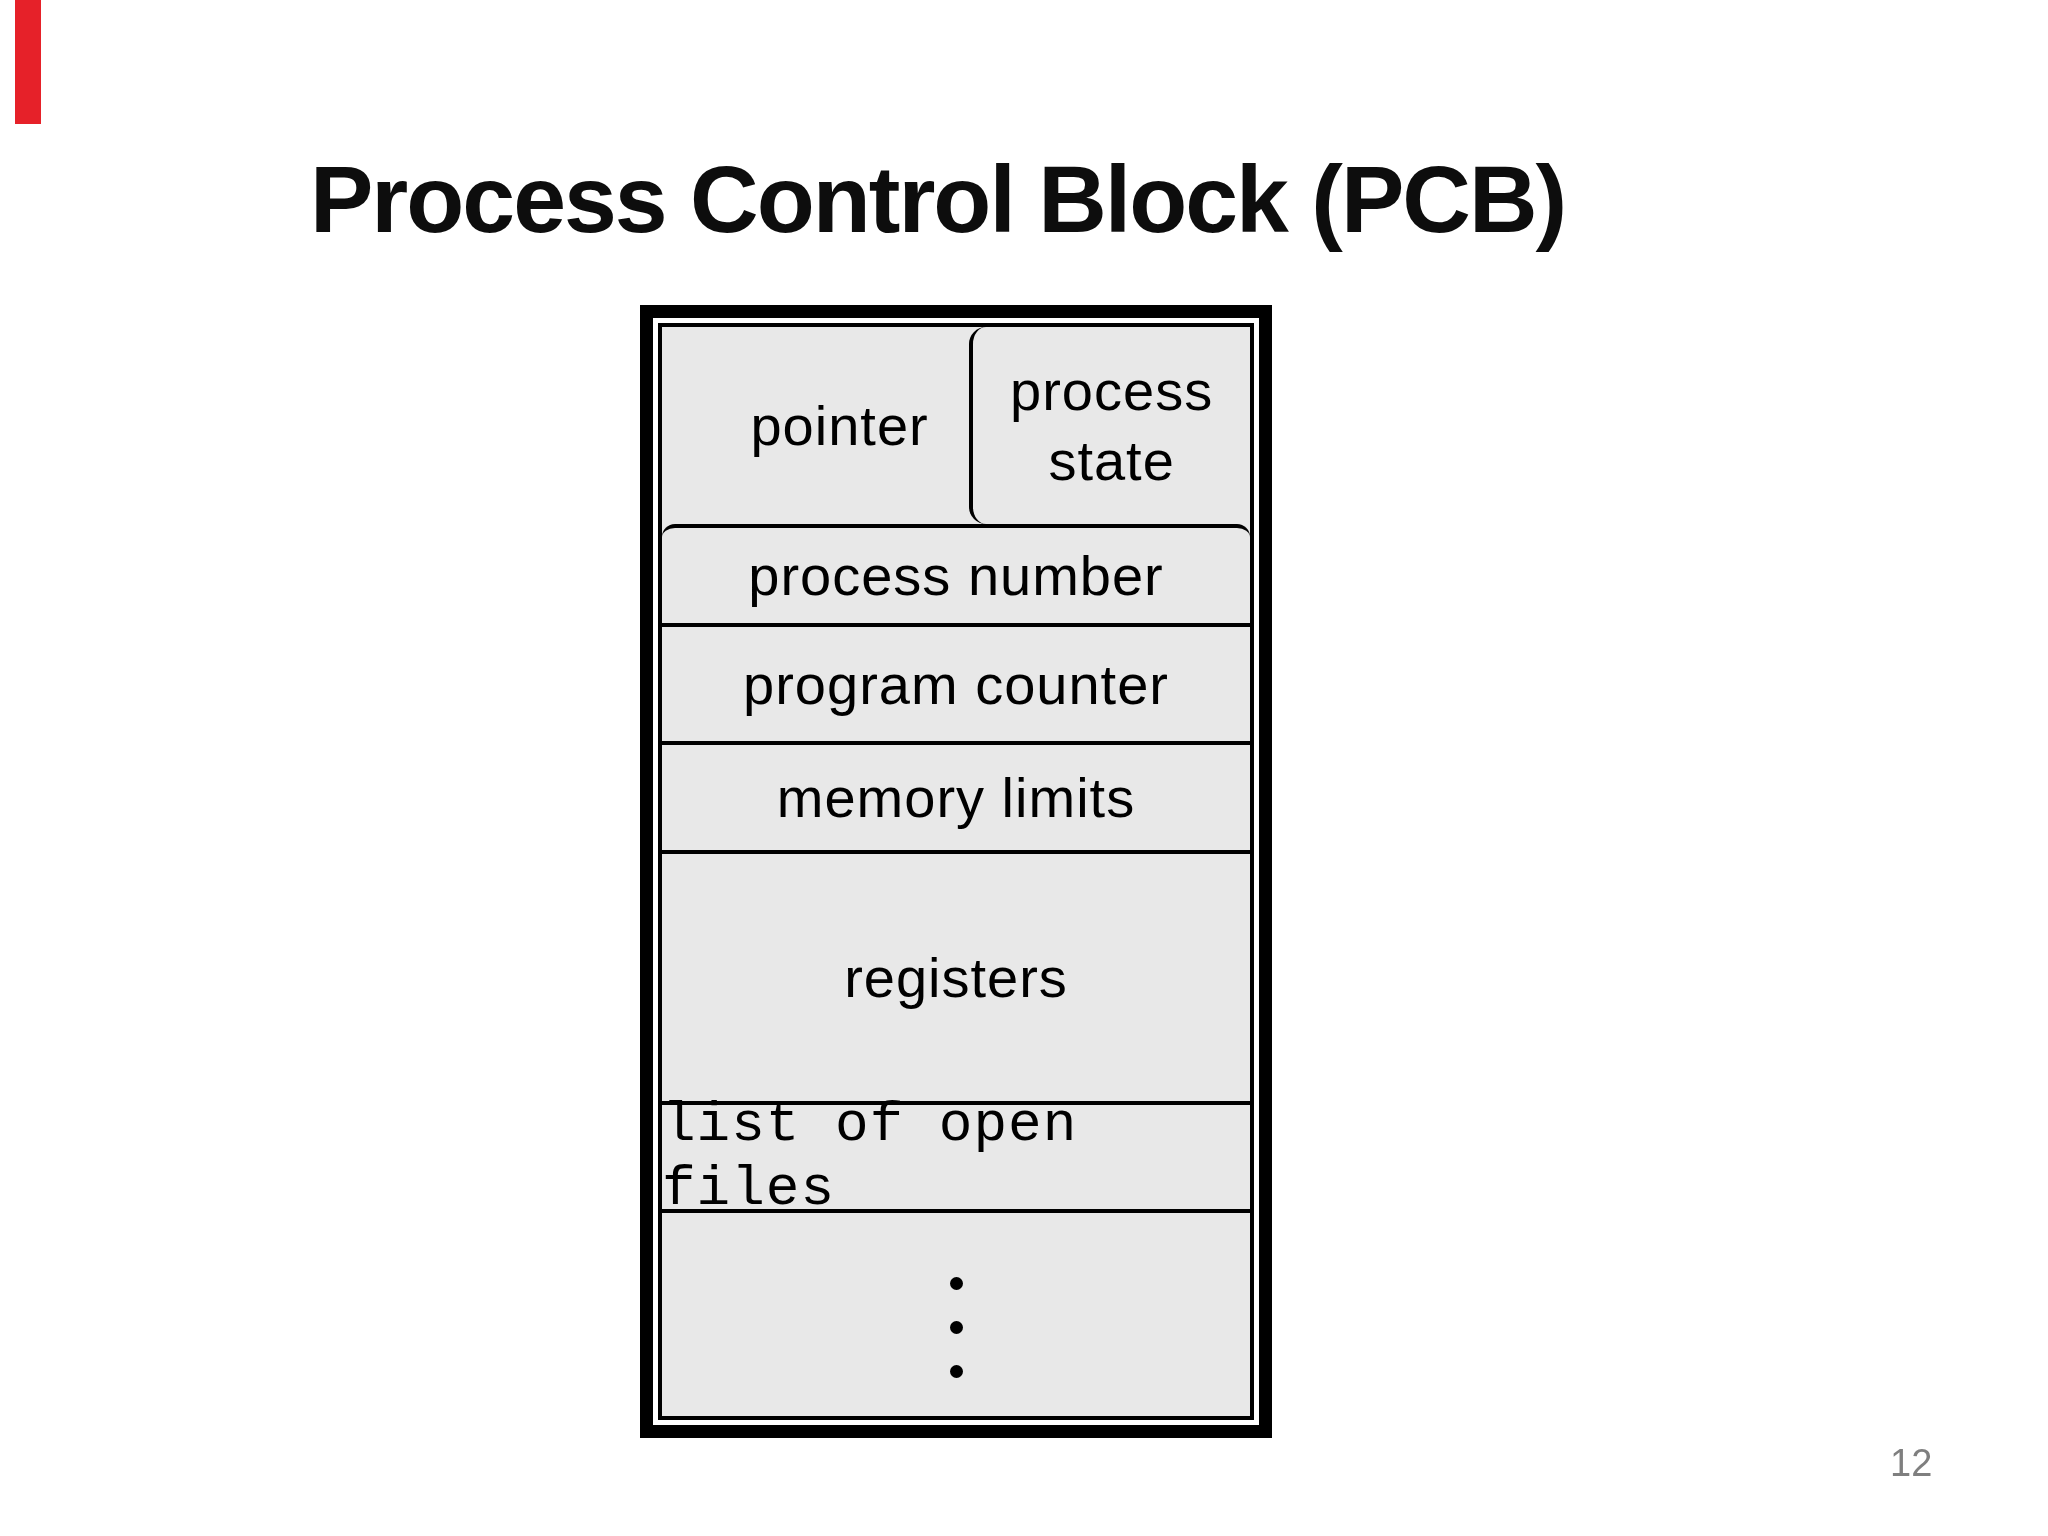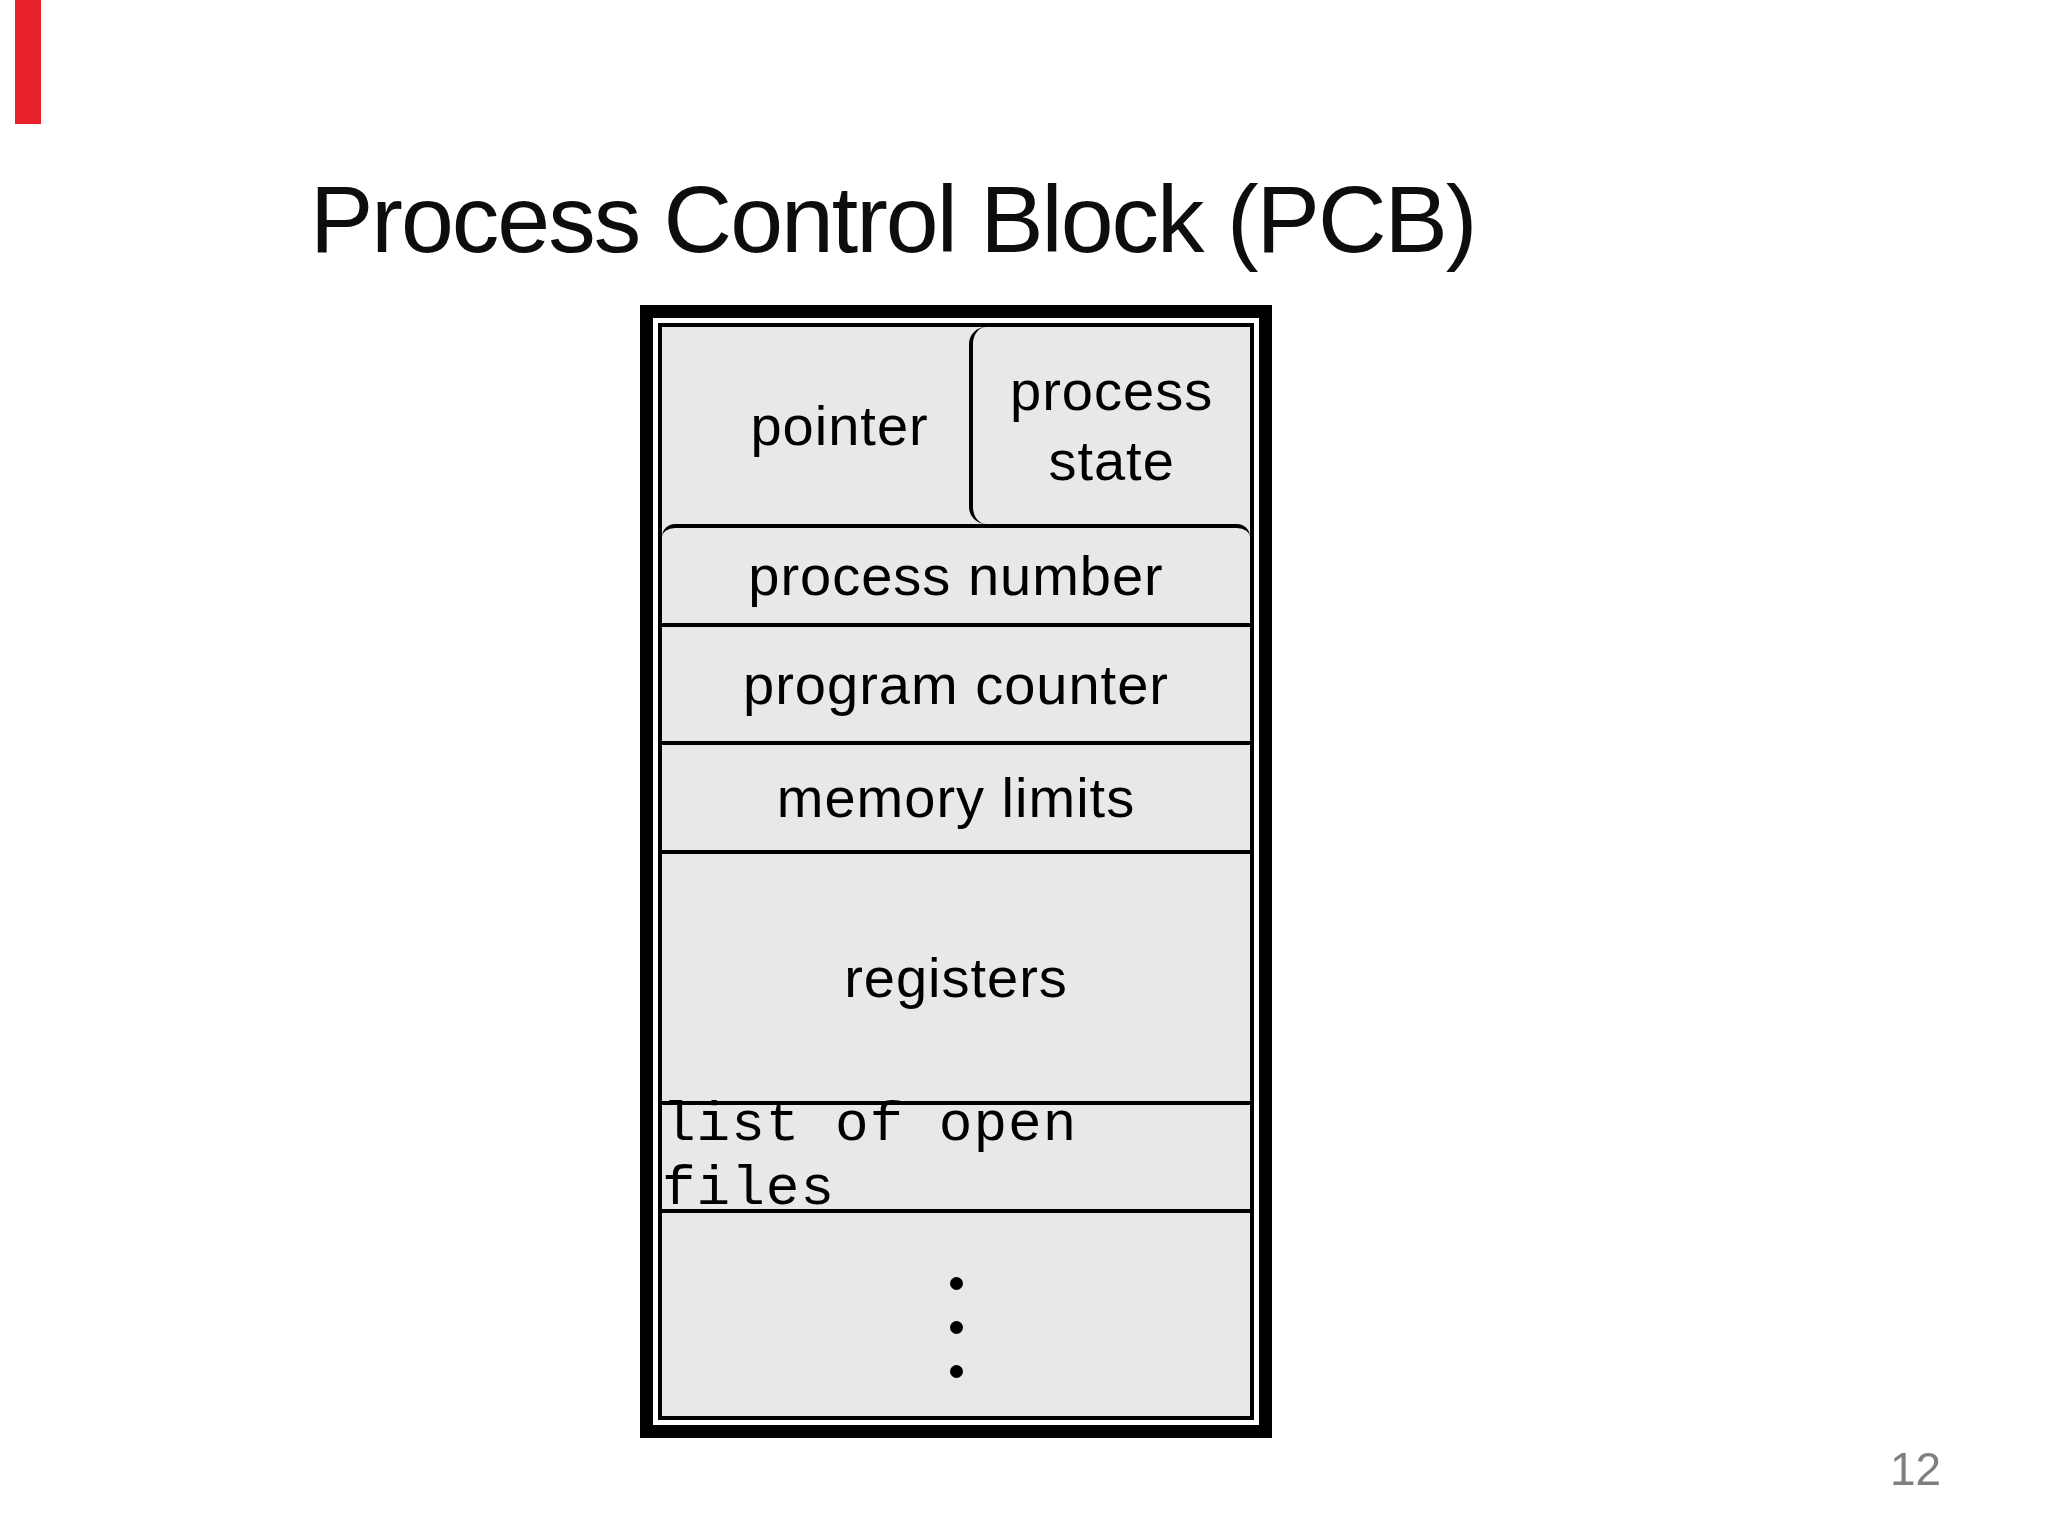--- a/index.html
+++ b/index.html
@@ -21,23 +21,23 @@
     left: 15px;
     top: 0;
     width: 26px;
     height: 124px;
     background: #e62129;
   }
 
   .slide-title {
     position: absolute;
     left: 310px;
-    top: 101px;
+    top: 81px;
     font-size: 95px;
-    font-weight: 400;
+    font-weight: 700;
     letter-spacing: -2px;
     color: #0d0d0d;
     white-space: nowrap;
   }
 
   
   .pcb-box {
     position: absolute;
     left: 640px;
     top: 305px;
@@ -105,21 +105,21 @@
     width: 13px;
     height: 13px;
     border-radius: 50%;
     background: #000;
   }
 
   .page-number {
     position: absolute;
     left: 1890px;
     top: 1442px;
-    font-size: 46px;
+    font-size: 38px;
     color: #7f7f7f;
   }
 </style>
 </head>
 <body>
 
 <div class="red-marker"></div>
 
 <h1 class="slide-title">Process Control Block (PCB)</h1>
 

